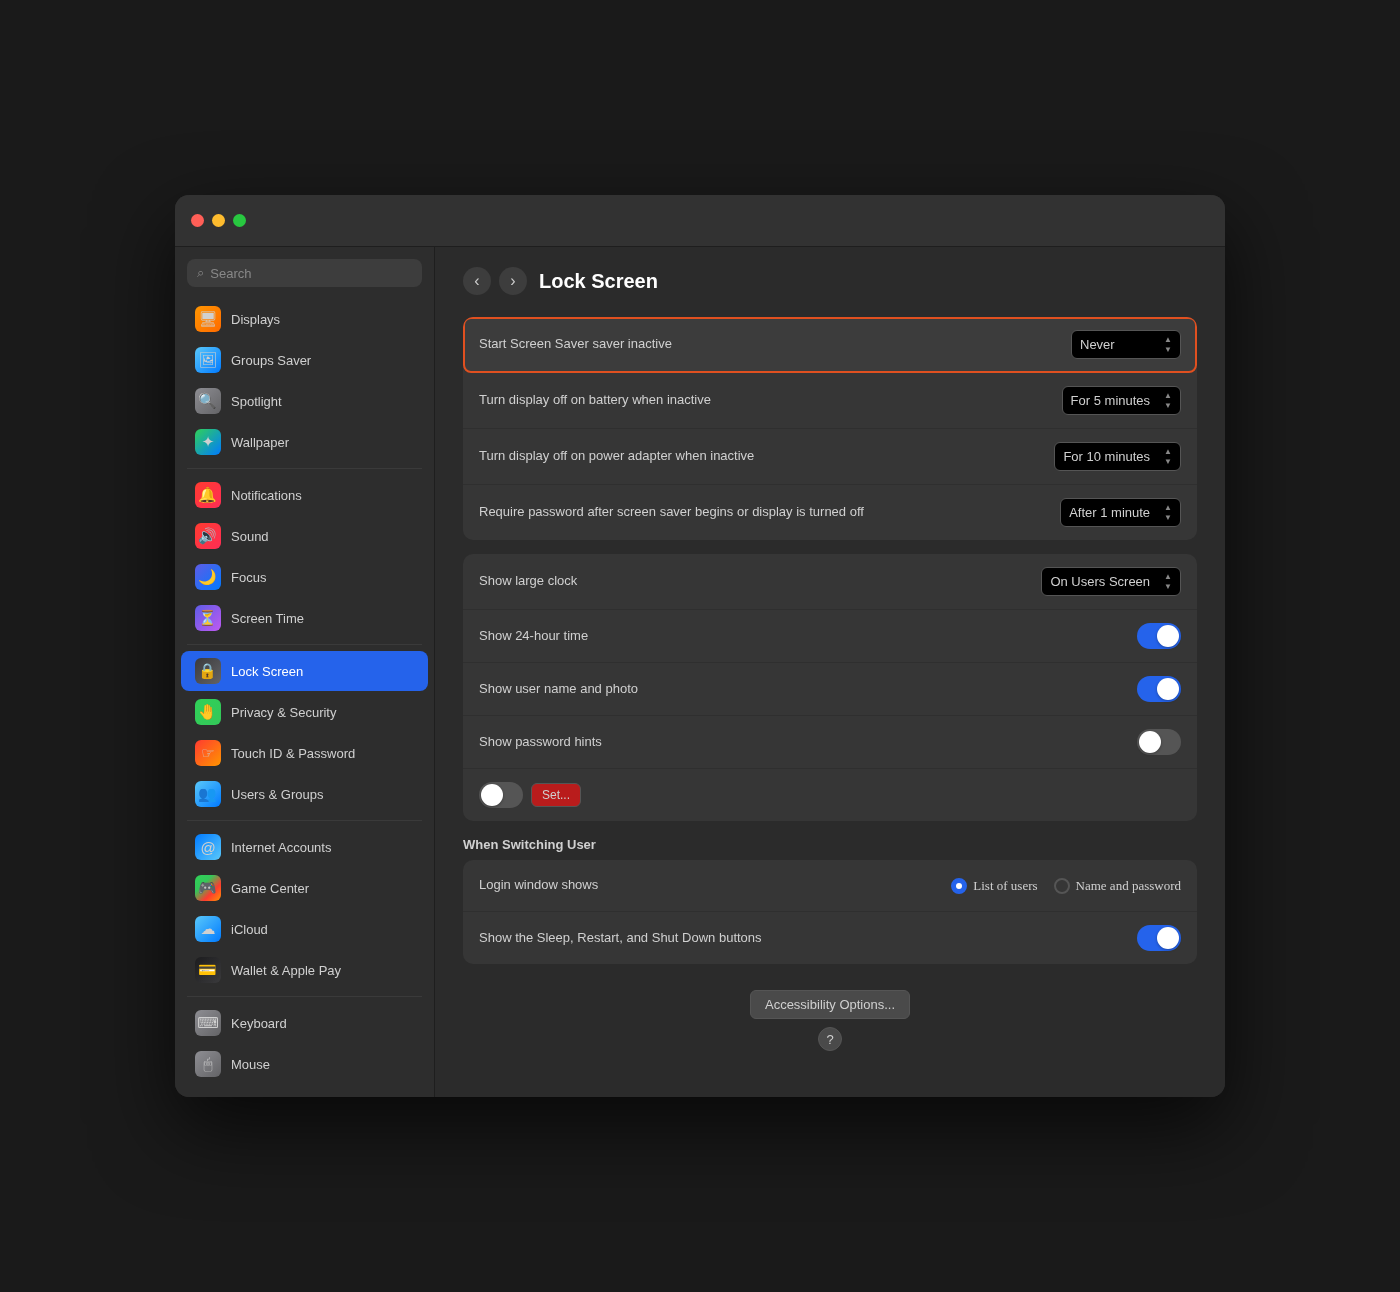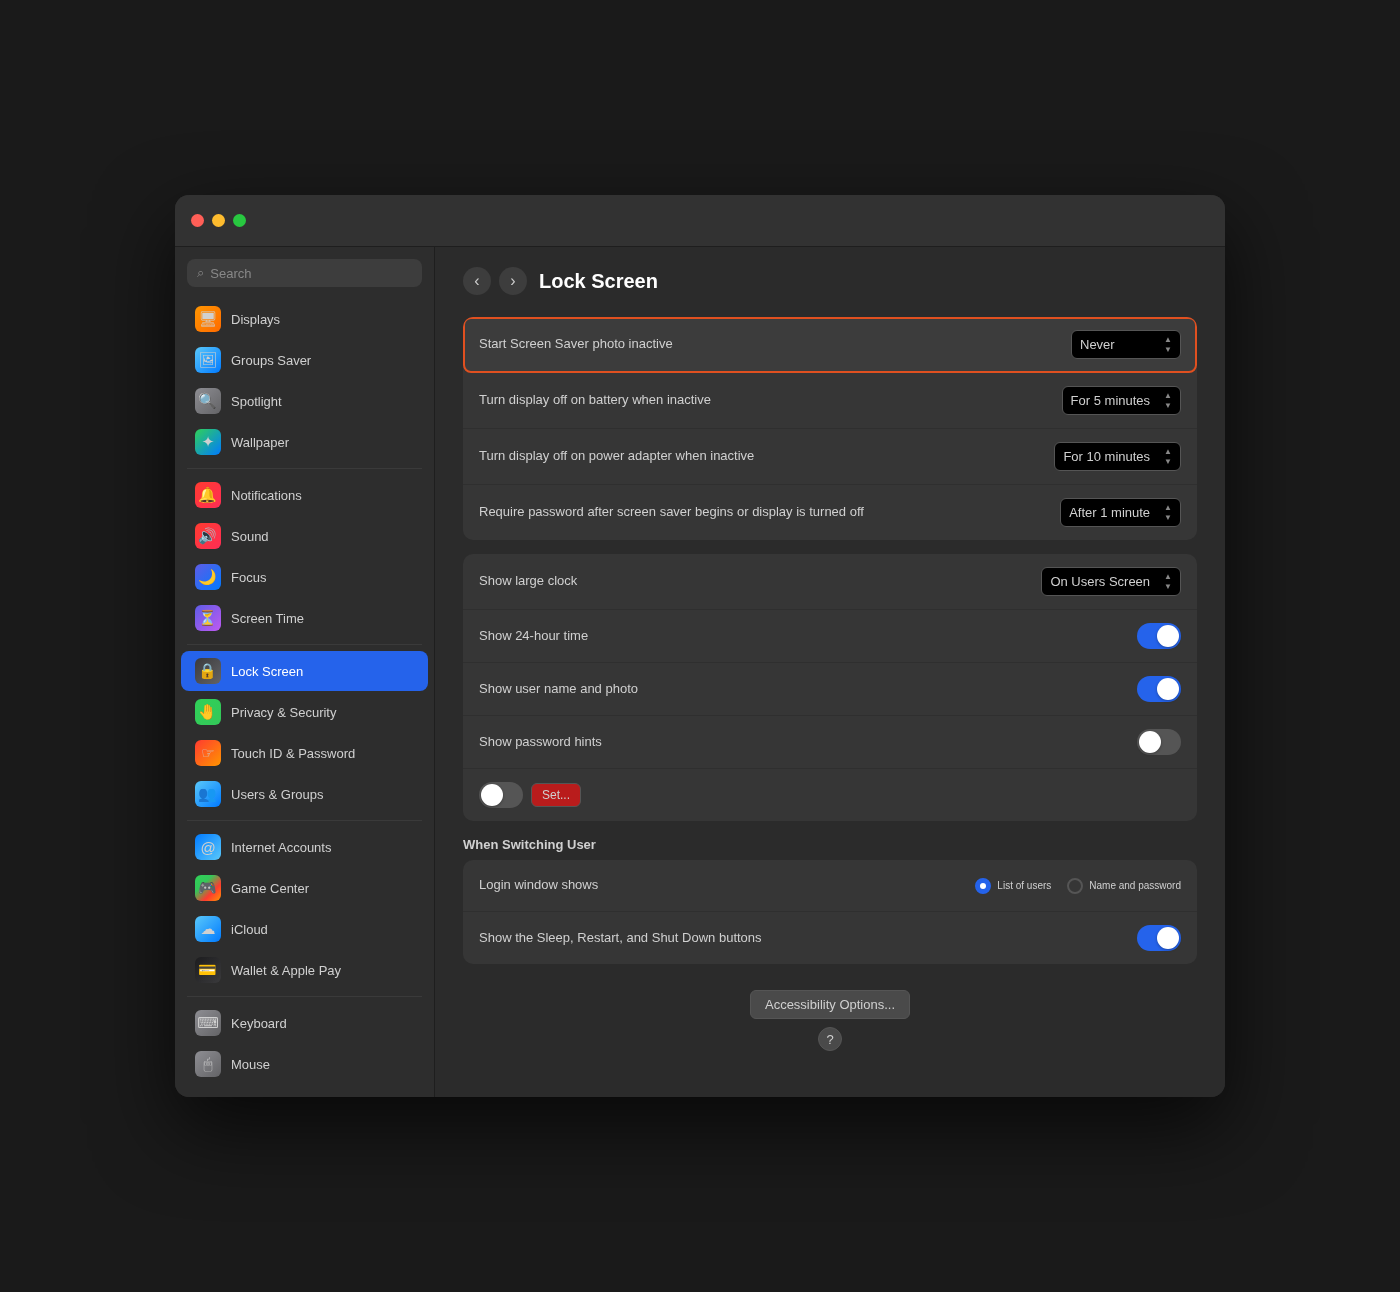--- a/index.html
+++ b/index.html
@@ -311,21 +311,22 @@
     .radio-dot.selected::after {
       content: '';
       width: 6px;
       height: 6px;
       background: #fff;
       border-radius: 50%;
     }
 
     .radio-label {
       color: #d0d0d0;
-      font-size: 10px;
+      font-size: 13px;
+      font-family: Liberation Serif, serif;
     }
 
     
     .set-btn {
       background: #b91c1c;
       border: 1px solid #555;
       border-radius: 6px;
       color: #d0d0d0;
       font-size: 12px;
       padding: 4px 10px;
@@ -468,21 +469,21 @@
 
     <div class="main-panel">
       <div class="panel-header">
         <button class="nav-btn">‹</button>
         <button class="nav-btn">›</button>
         <span class="panel-title">Lock Screen</span>
       </div>
 
       <div class="settings-section">
         <div class="settings-row highlighted">
-          <span class="row-label">Start Screen Saver photo inactive</span>
+          <span class="row-label">Start Screen Saver saver inactive</span>
           <div class="row-control">
             <div class="dropdown-stepper">
               <span>Never</span>
               <div class="stepper-arrows">
                 <span>▲</span>
                 <span>▼</span>
               </div>
             </div>
           </div>
         </div>

